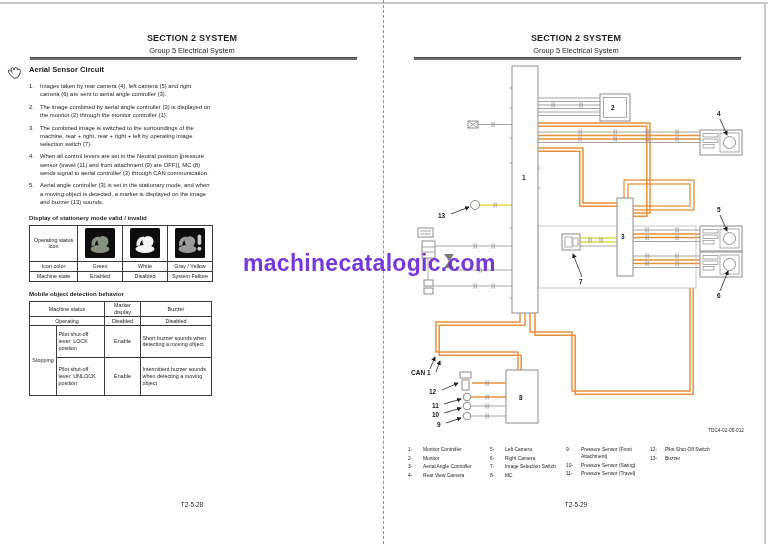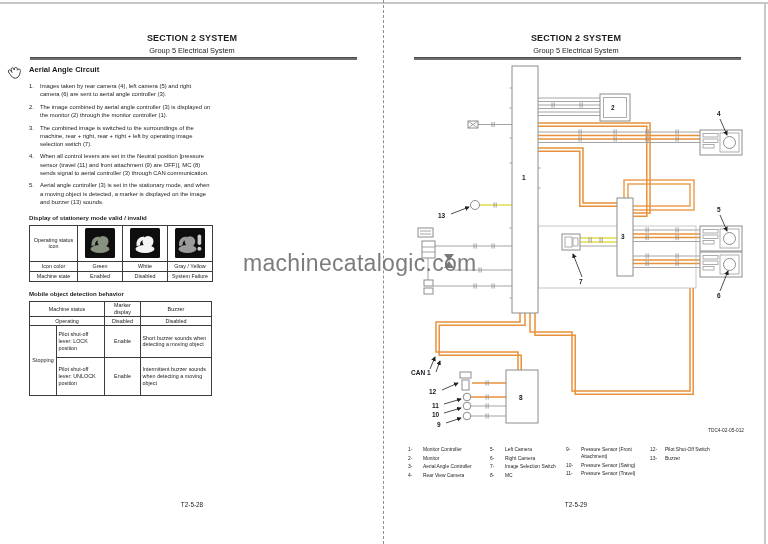--- a/index.html
+++ b/index.html
@@ -26,21 +26,21 @@
   .tb{display:grid;border-top:.9px solid #3c3c3c;border-left:.9px solid #3c3c3c;width:max-content;}
   .tb .c{border-right:.9px solid #3c3c3c;border-bottom:.9px solid #3c3c3c;display:flex;
          align-items:center;justify-content:center;text-align:center;font-size:5.4px;line-height:1.22;padding:1px 1.5px;box-sizing:border-box;}
   .tb .lft{justify-content:flex-start;text-align:left;}
   #t1{grid-template-columns:48px 45px 45px 45px;grid-template-rows:36px 10px 10px;}
   #t2{grid-template-columns:27px 48px 36px 71px;grid-template-rows:15px 9px 32px 38px;}
   .span2{grid-column:span 2;}
   .rowspan2{grid-row:3/5;}
   .icon-tile{width:30px;height:30px;background:#0e0e0e;border-radius:1.5px;}
   
-  .watermark{left:243px;top:250px;font-size:23px;font-weight:normal;color:#737373;opacity:.93;z-index:40;letter-spacing:.3px;white-space:nowrap;}
+  .watermark{left:243px;top:250px;font-size:23px;font-weight:bold;color:#6d28d9;opacity:.93;z-index:40;letter-spacing:.3px;white-space:nowrap;}
   
   .fig-code{top:428px;left:0;width:360px;text-align:right;font-size:4.8px;color:#2a2a2a;}
   .legend{top:446px;left:0;width:384px;font-size:4.9px;line-height:1.5;}
   .lcol{position:absolute;top:0;}
   .lcol .it{display:flex;gap:3px;margin-bottom:1.2px;}
   .lcol .it .ln{width:12px;flex:none;}
   .lc1{left:24px;width:80px;} .lc2{left:106px;width:76px;}
   .lc3{left:182px;width:80px;} .lc4{left:266px;width:92px;}
   
   .w-gr{stroke:#9a9a9a;stroke-width:.9;fill:none;}
@@ -66,21 +66,21 @@
   <div class="abs hdr2">Group 5 Electrical System</div>
   <div class="abs hrule"></div>
 
   <svg class="abs" style="left:3px;top:60px" width="24" height="24" viewBox="0 0 24 24">
     <path d="M7.2,14.5 C5.6,12.8 4.8,10.9 5.8,10.1 C6.6,9.5 7.6,10 8.2,11.2 L8.9,12.4
              C8.1,10.2 7.7,8.2 9,7.8 C10.2,7.4 10.9,8.6 11.2,10 C11.3,8.5 11.7,7.3 12.9,7.4
              C14.1,7.5 14.4,8.8 14.4,10.2 C15.1,9.1 16,8.7 16.8,9.3 C17.6,10 17.5,11.2 17.2,12.4
              C16.8,14.1 16.3,15.7 15.2,16.9 C13.8,18.4 11.2,18.6 9.6,17.3 C8.6,16.5 7.9,15.4 7.2,14.5 Z" fill="#ffffff" stroke="#3d3d3d" stroke-width="1"></path>
   </svg>
 
-  <div class="abs doc-title">Aerial Angle Circuit</div>
+  <div class="abs doc-title">Aerial Sensor Circuit</div>
 
   <div class="abs content">
     <div class="li">
       <span class="n">1.</span>
       <span class="t">Images taken by rear camera (4), left camera (5) and right camera (6) are sent to aerial angle controller (3).</span>
     </div>
     <div class="li">
       <span class="n">2.</span>
       <span class="t">The image combined by aerial angle controller (3) is displayed on the monitor (2) through the monitor controller (1).</span>
     </div>

